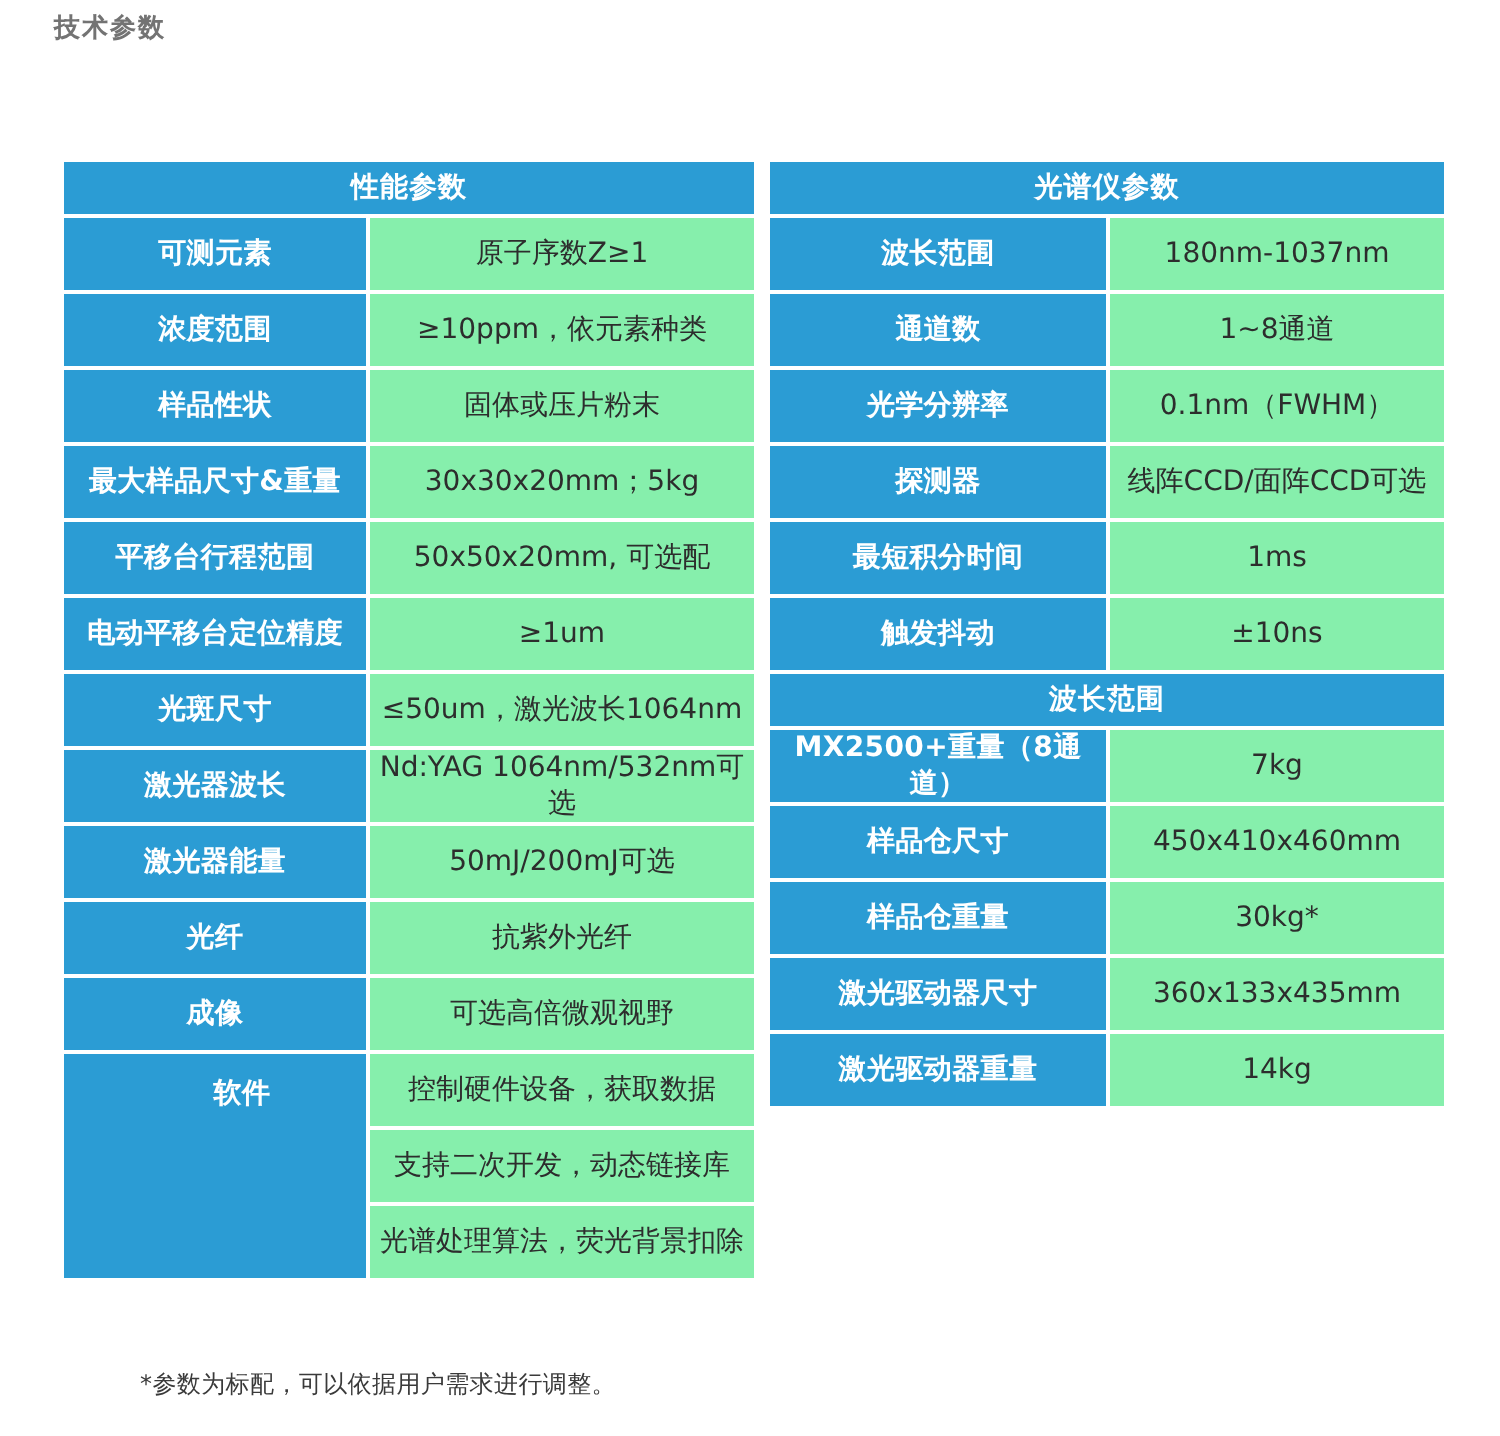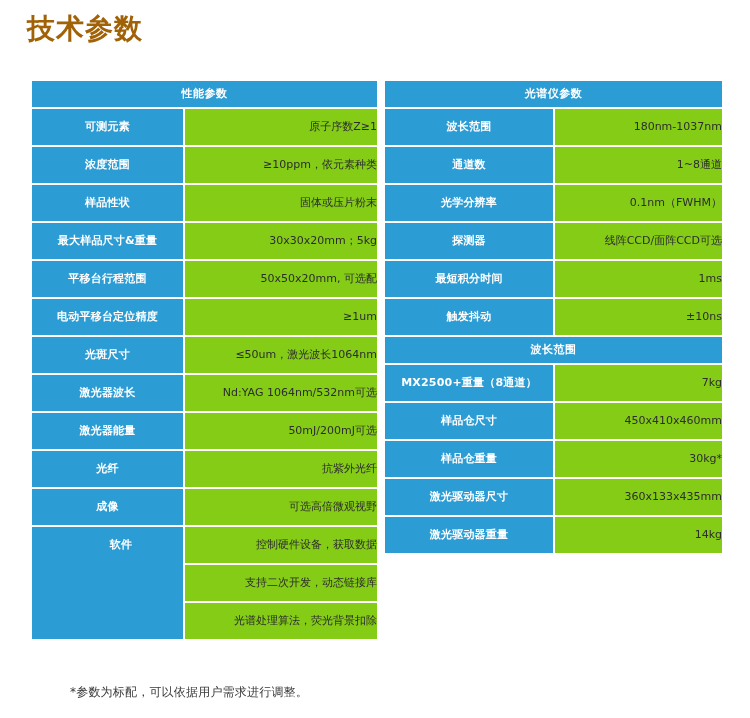--- a/index.html
+++ b/index.html
@@ -15,24 +15,24 @@
   }
   .page {
     position: relative;
     width: 750px;
     height: 718px;
     box-sizing: border-box;
   }
   .page-title {
     position: absolute;
     left: 27px;
-    top: 14px;
-    font-size: 28px;
+    top: 0;
+    font-size: 13px;
     font-weight: bold;
-    color: #a16207;
+    color: #737373;
     letter-spacing: 1px;
     line-height: 30px;
   }
   .tables-wrap {
     position: absolute;
     left: 30px;
     top: 79px;
     width: 690px;
     display: flex;
     flex-direction: row;
@@ -45,21 +45,21 @@
     background: #ffffff;
     table-layout: fixed;
   }
   .spec-table.left { width: 347px; }
   .spec-table.right { width: 339px; }
 
   .spec-table td {
     padding: 0;
     margin: 0;
     vertical-align: middle;
-    font-size: 11px;
+    font-size: 14px;
     line-height: 1.3;
   }
   .hdr {
     background: #2b9cd4;
     color: #ffffff;
     text-align: center;
     height: 26px;
     font-size: 13px;
     font-weight: bold;
     letter-spacing: 0.5px;
@@ -73,23 +73,23 @@
     font-size: 12.5px;
     padding: 0 3px;
     letter-spacing: 0.2px;
   }
   .lbl.tall {
     vertical-align: top;
     padding-top: 11px;
     padding-left: 27px;
   }
   .val {
-    background: #84cc16;
+    background: #86efac;
     color: #262626;
-    text-align: right;
+    text-align: center;
     height: 36px;
     padding-left: 9px;
     font-size: 12.5px;
     font-weight: normal;
     color: #2d2d2d;
   }
   .spec-table.left col.c1 { width: 151px; }
   .spec-table.left col.c2 { width: 192px; }
   .spec-table.right col.c1 { width: 168px; }
   .spec-table.right col.c2 { width: 167px; }

